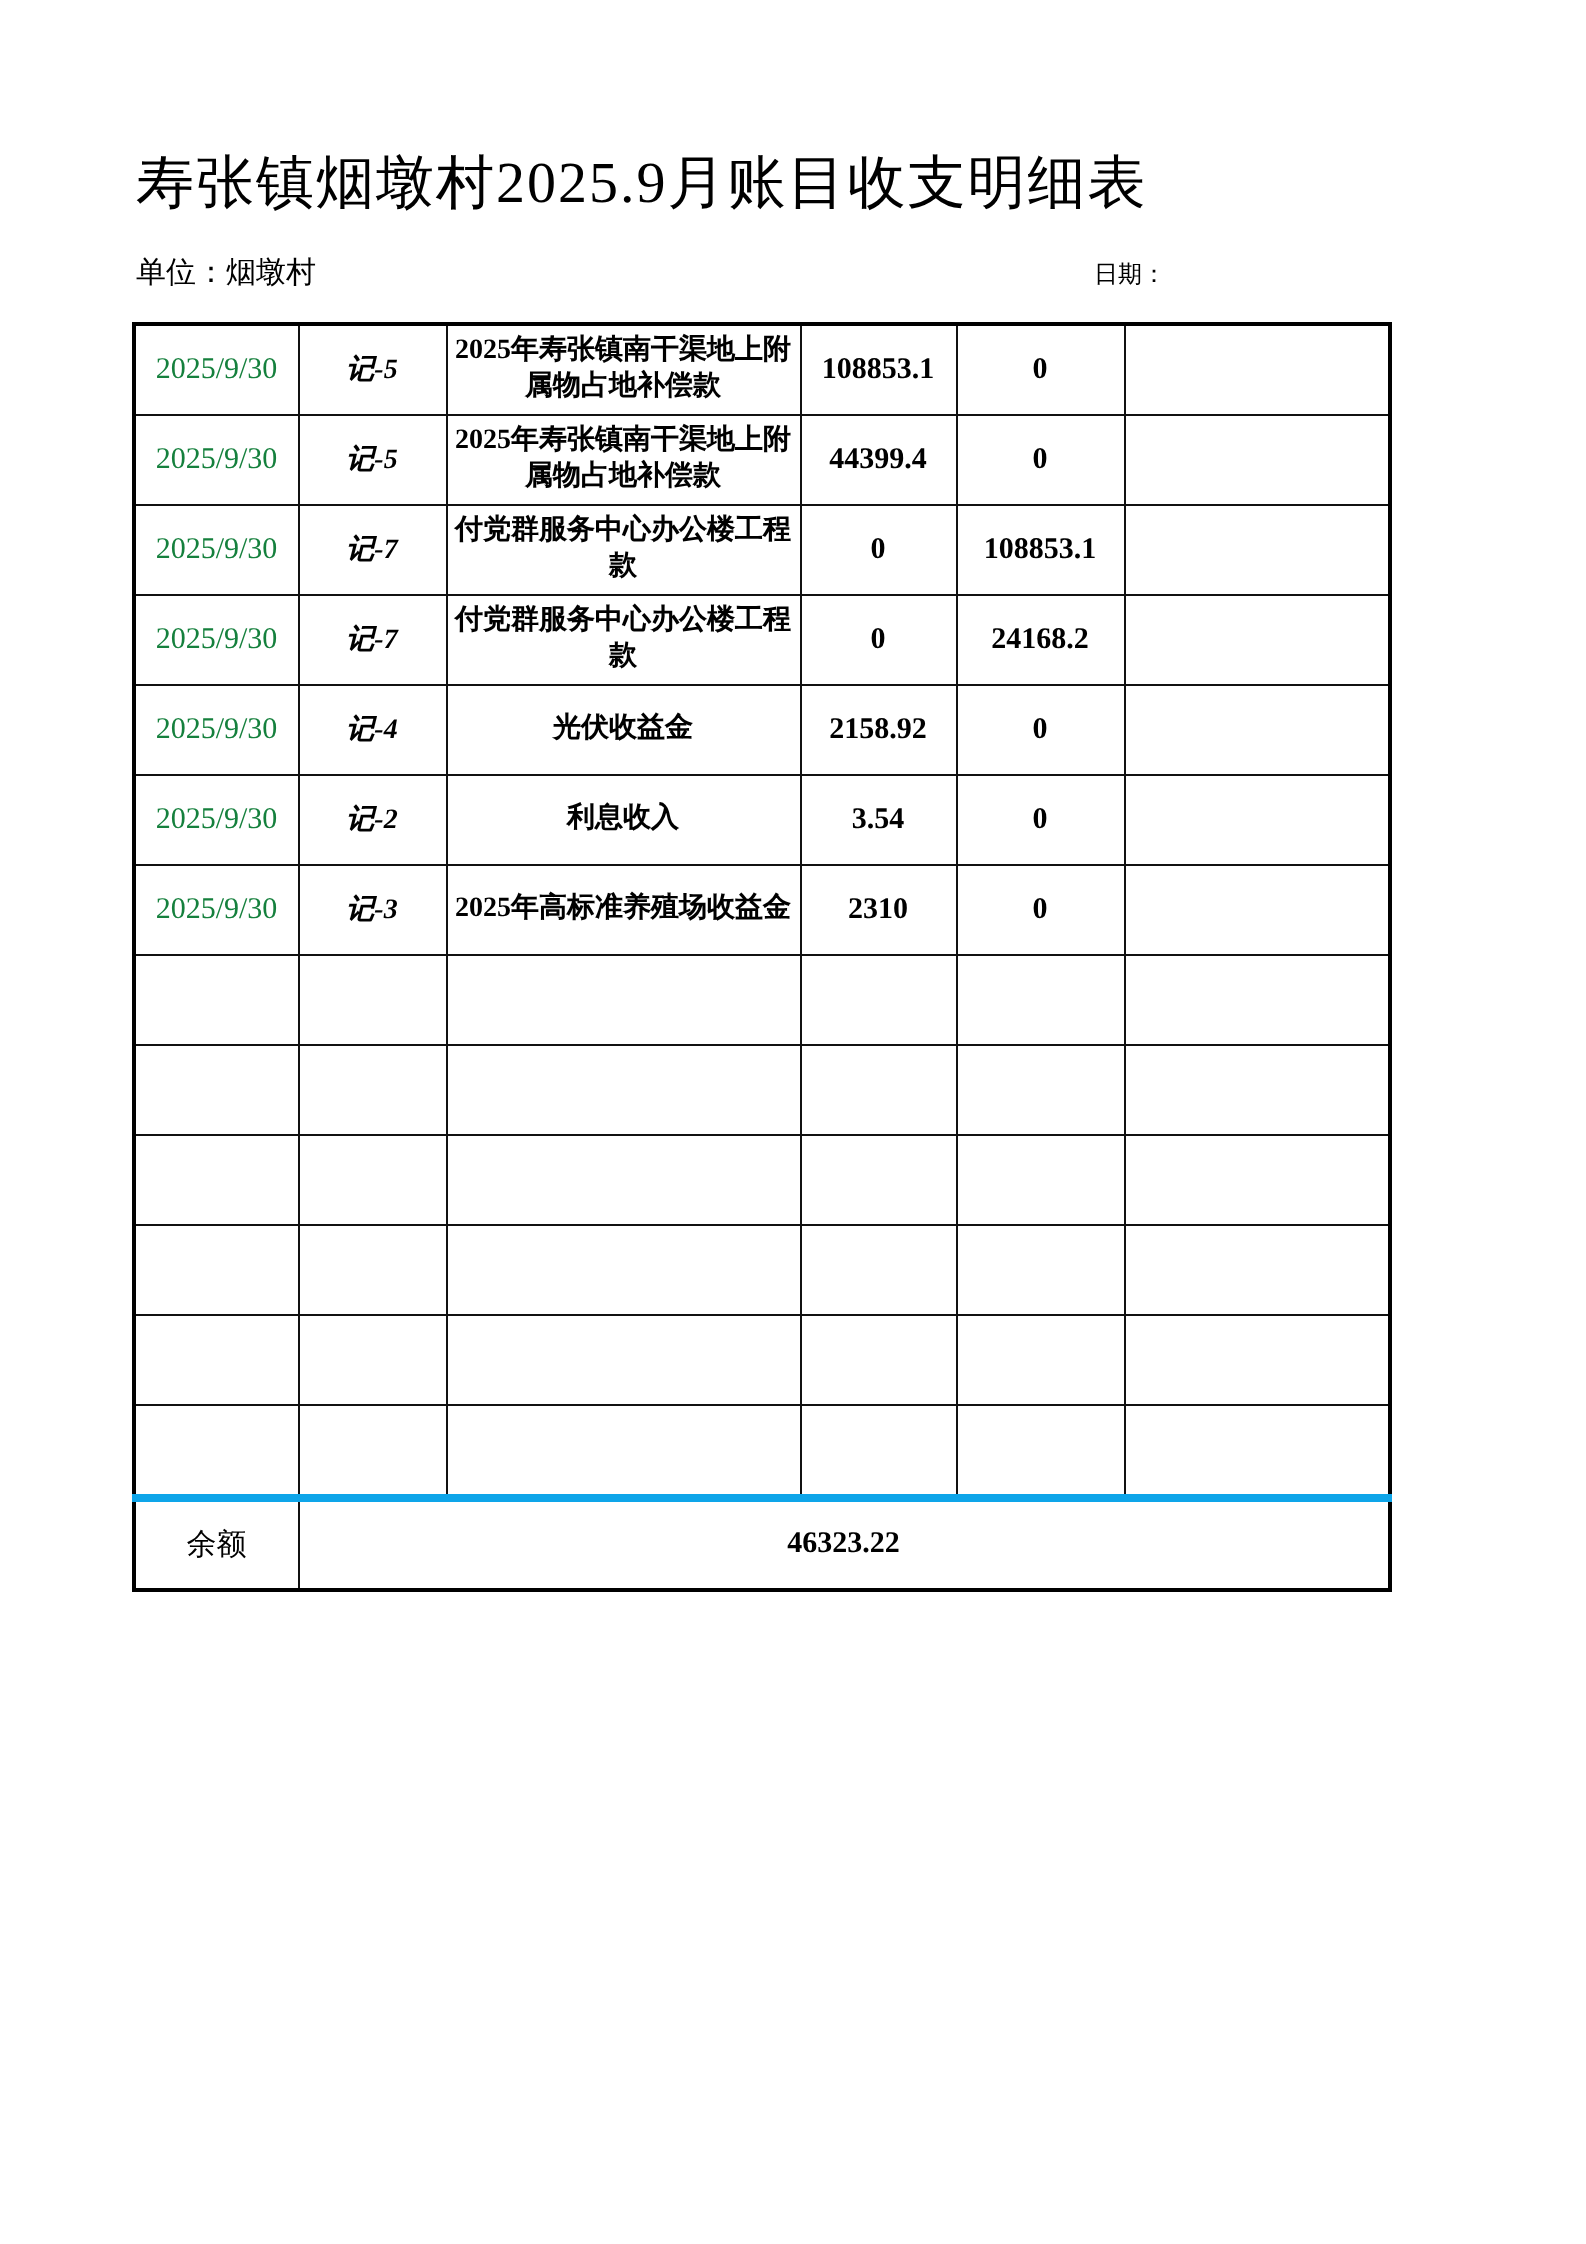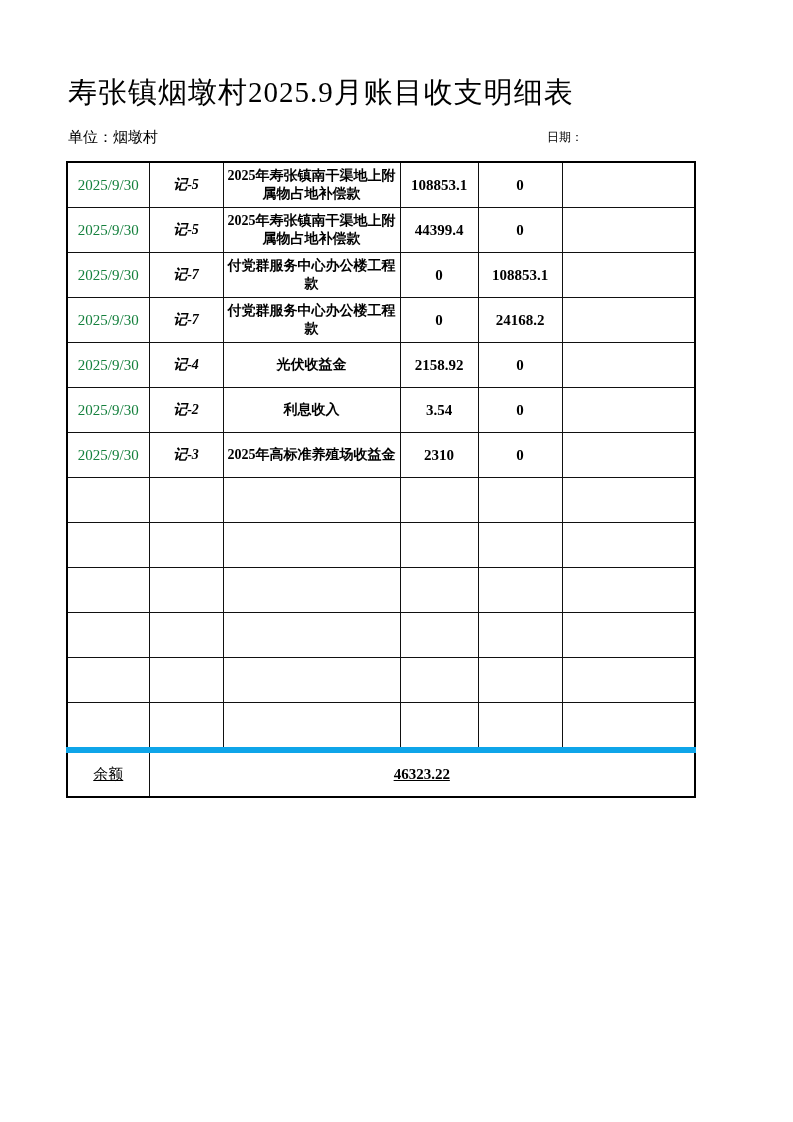--- a/index.html
+++ b/index.html
@@ -81,22 +81,21 @@
     font-size: 14px;
     line-height: 18px;
   }
   td.cell-num {
     font-family: "Liberation Serif", "DejaVu Serif", serif;
     font-weight: 700;
     font-size: 15px;
   }
   tr.balance-row td {
     height: 43px;
-    border-top: 6px solid #0ea5e9;
-    text-decoration: underline;
+    border-top: 4px solid #0ea5e9;
   }
   td.cell-balance-label {
     font-weight: 400;
     font-size: 15px;
   }
   td.cell-balance-value {
     font-family: "Liberation Serif", "DejaVu Serif", serif;
     font-weight: 700;
     font-size: 15px;
     margin-left: 27px;

